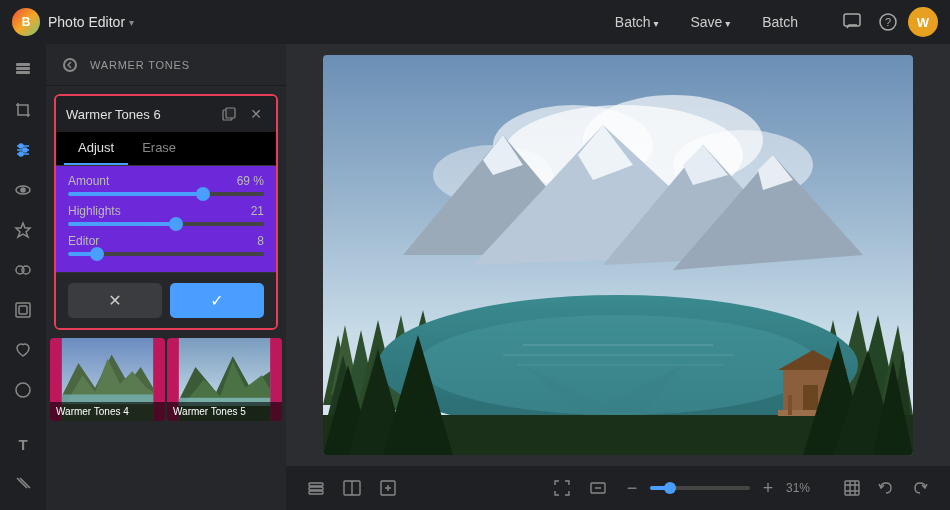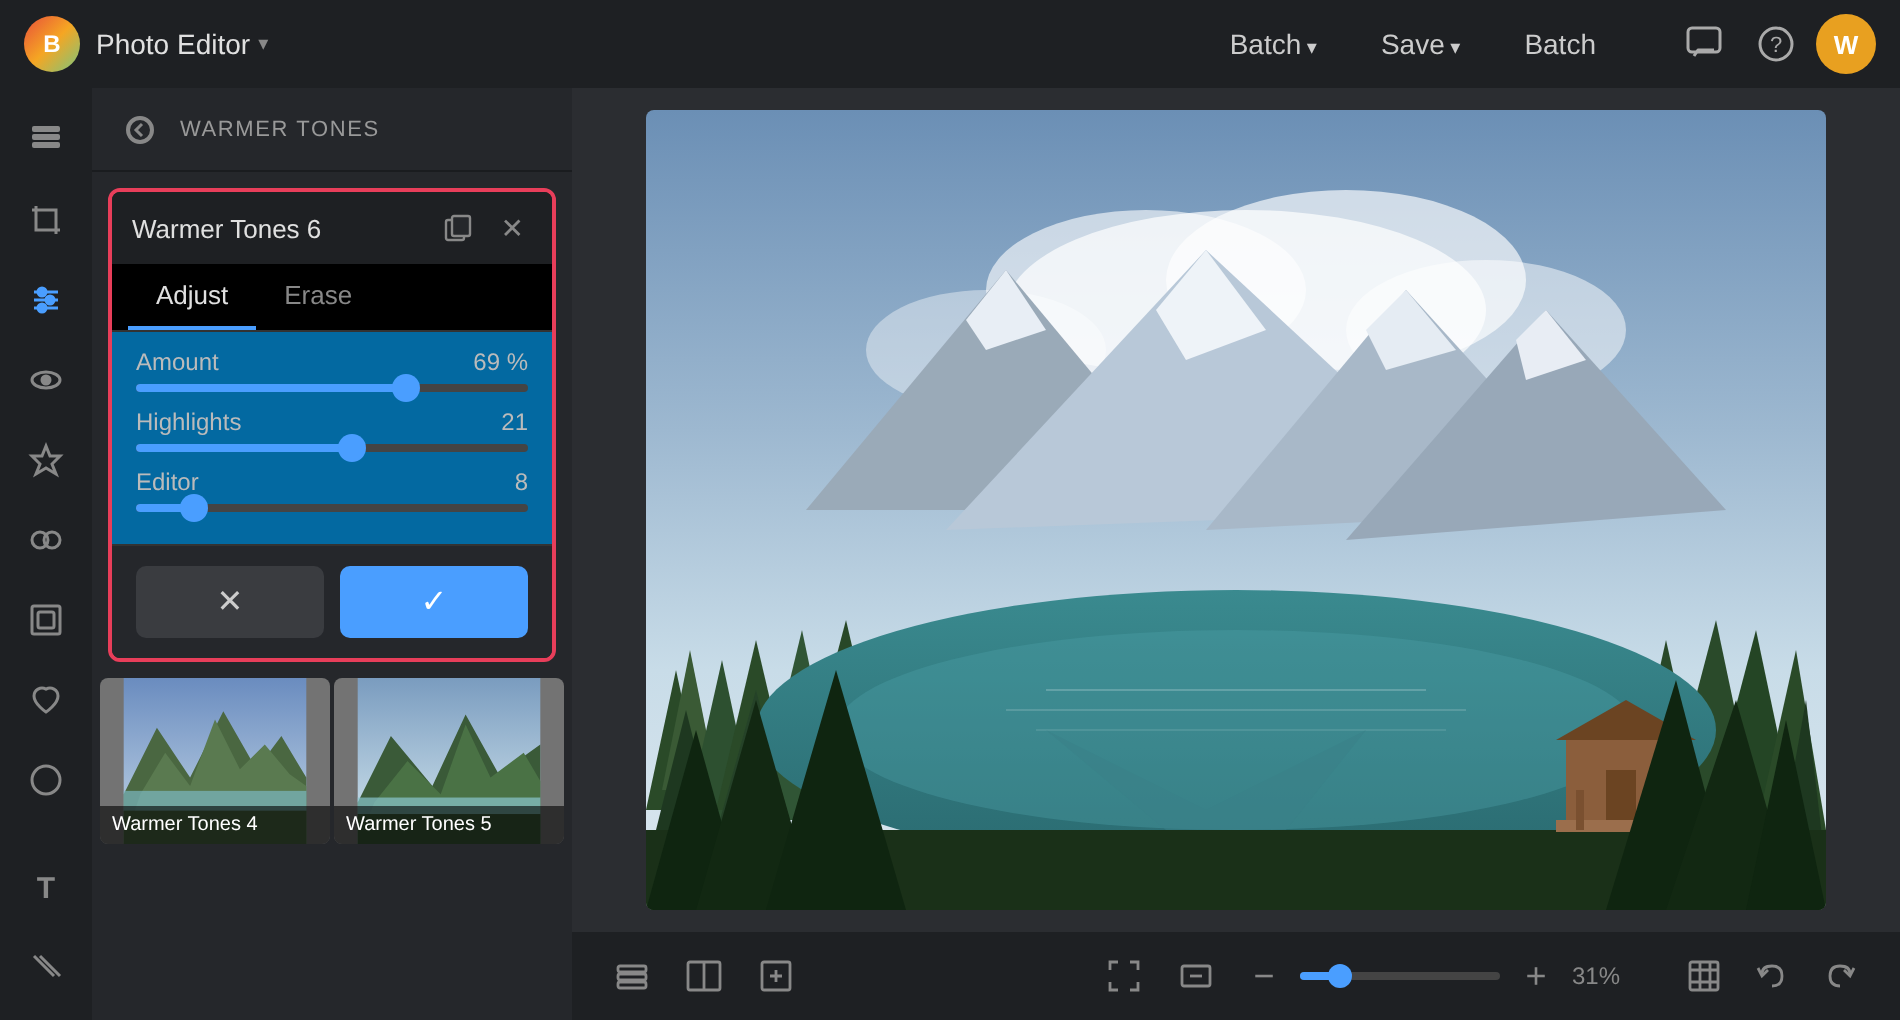--- a/index.html
+++ b/index.html
@@ -153,21 +153,21 @@
     .filter-tab {
       background: none; border: none; color: #888;
       padding: 8px 14px; font-size: 13px; cursor: pointer;
       border-bottom: 2px solid transparent;
     }
     .filter-tab.active { color: #e0e0e0; border-bottom-color: #4a9eff; }
 
     
     .slider-section {
       padding: 8px 12px;
-      background: #0369a1;
+      background: #6d28d9;
     }
     .slider-row {
       margin-bottom: 8px;
     }
     .slider-label-row {
       display: flex;
       justify-content: space-between;
       align-items: center;
       margin-bottom: 4px;
     }
@@ -233,21 +233,21 @@
       gap: 2px;
       padding: 0 4px 8px;
       overflow-y: auto;
     }
     .filter-thumb {
       position: relative;
       border-radius: 4px;
       overflow: hidden;
       cursor: pointer;
       height: 83px;
-      background: #737373;
+      background: #be185d;
     }
     .filter-thumb-label {
       position: absolute;
       bottom: 0; left: 0; right: 0;
       background: rgba(0,0,0,0.6);
       color: #fff;
       font-size: 10px;
       padding: 4px 6px;
     }
     

